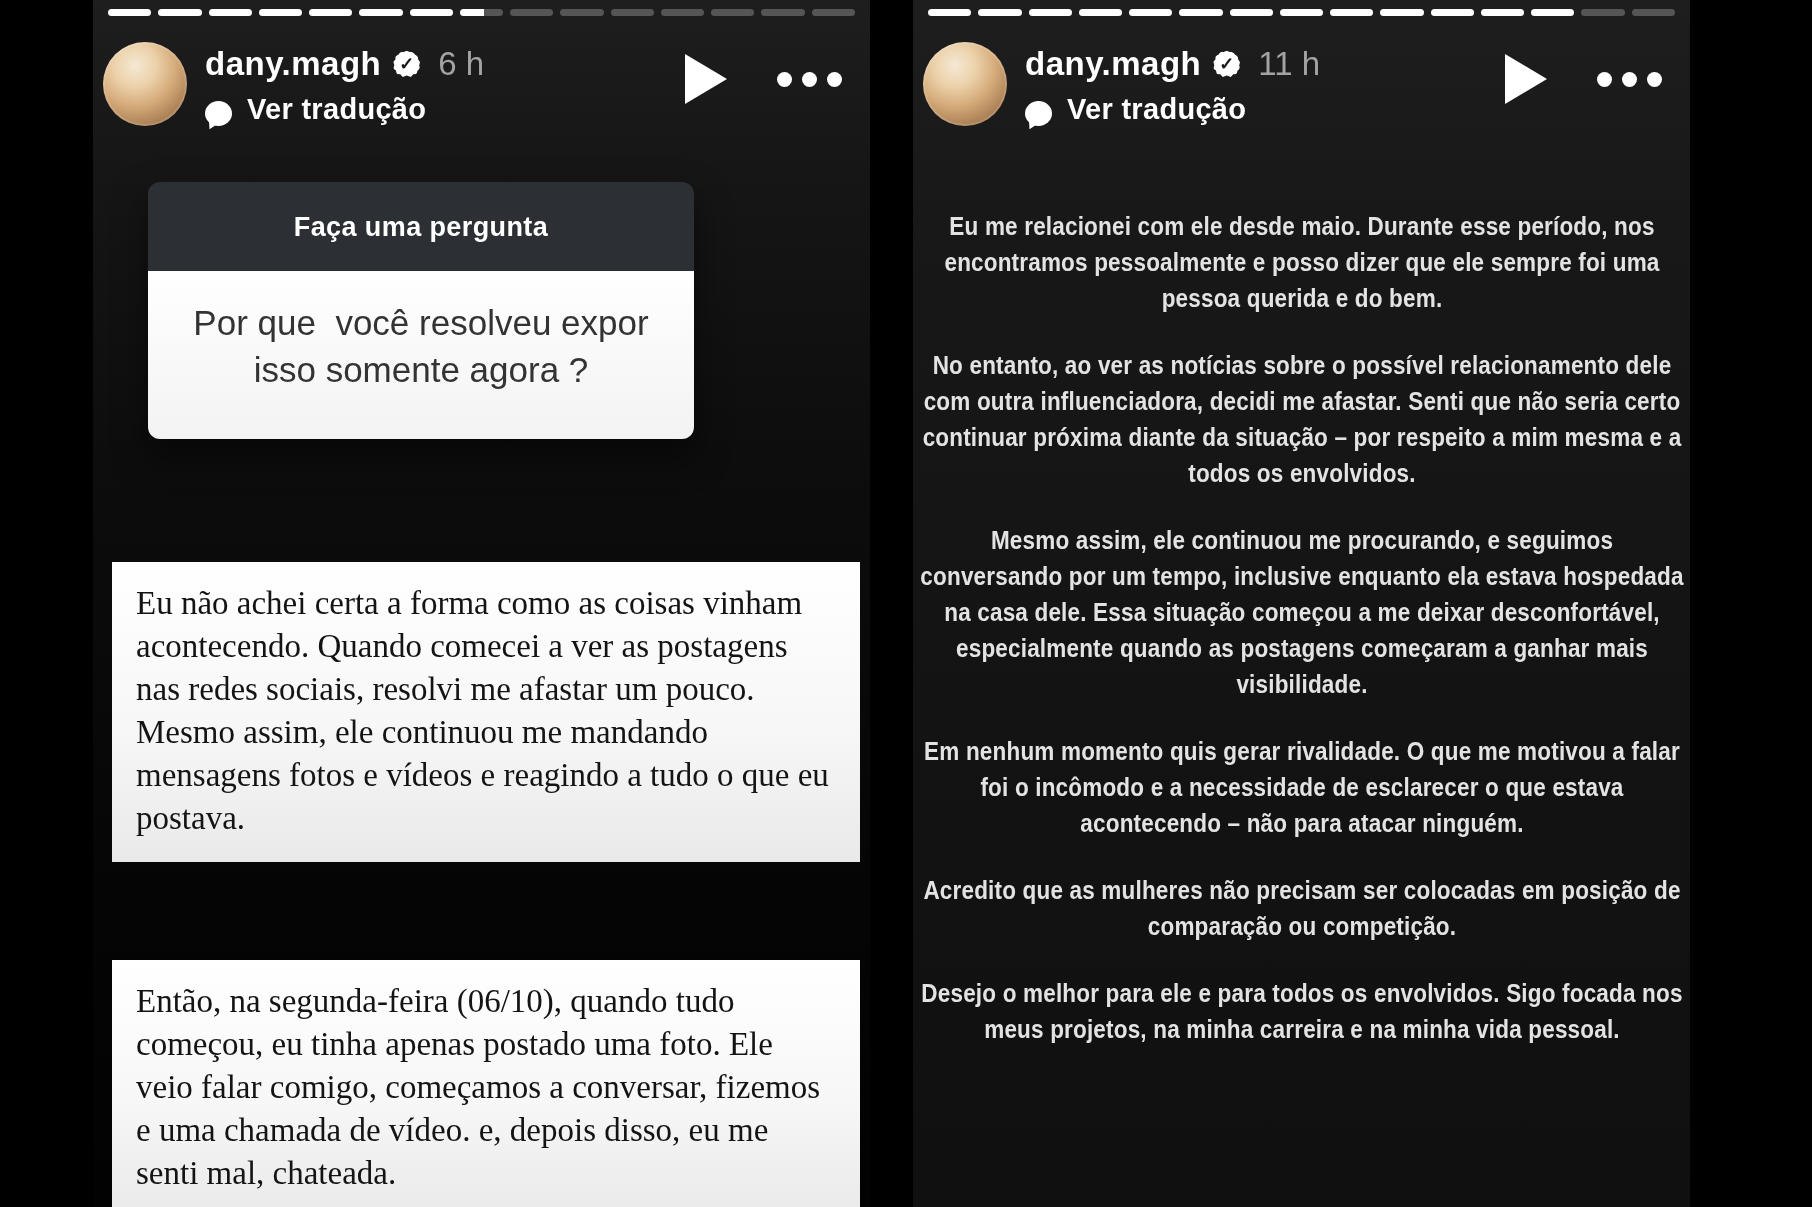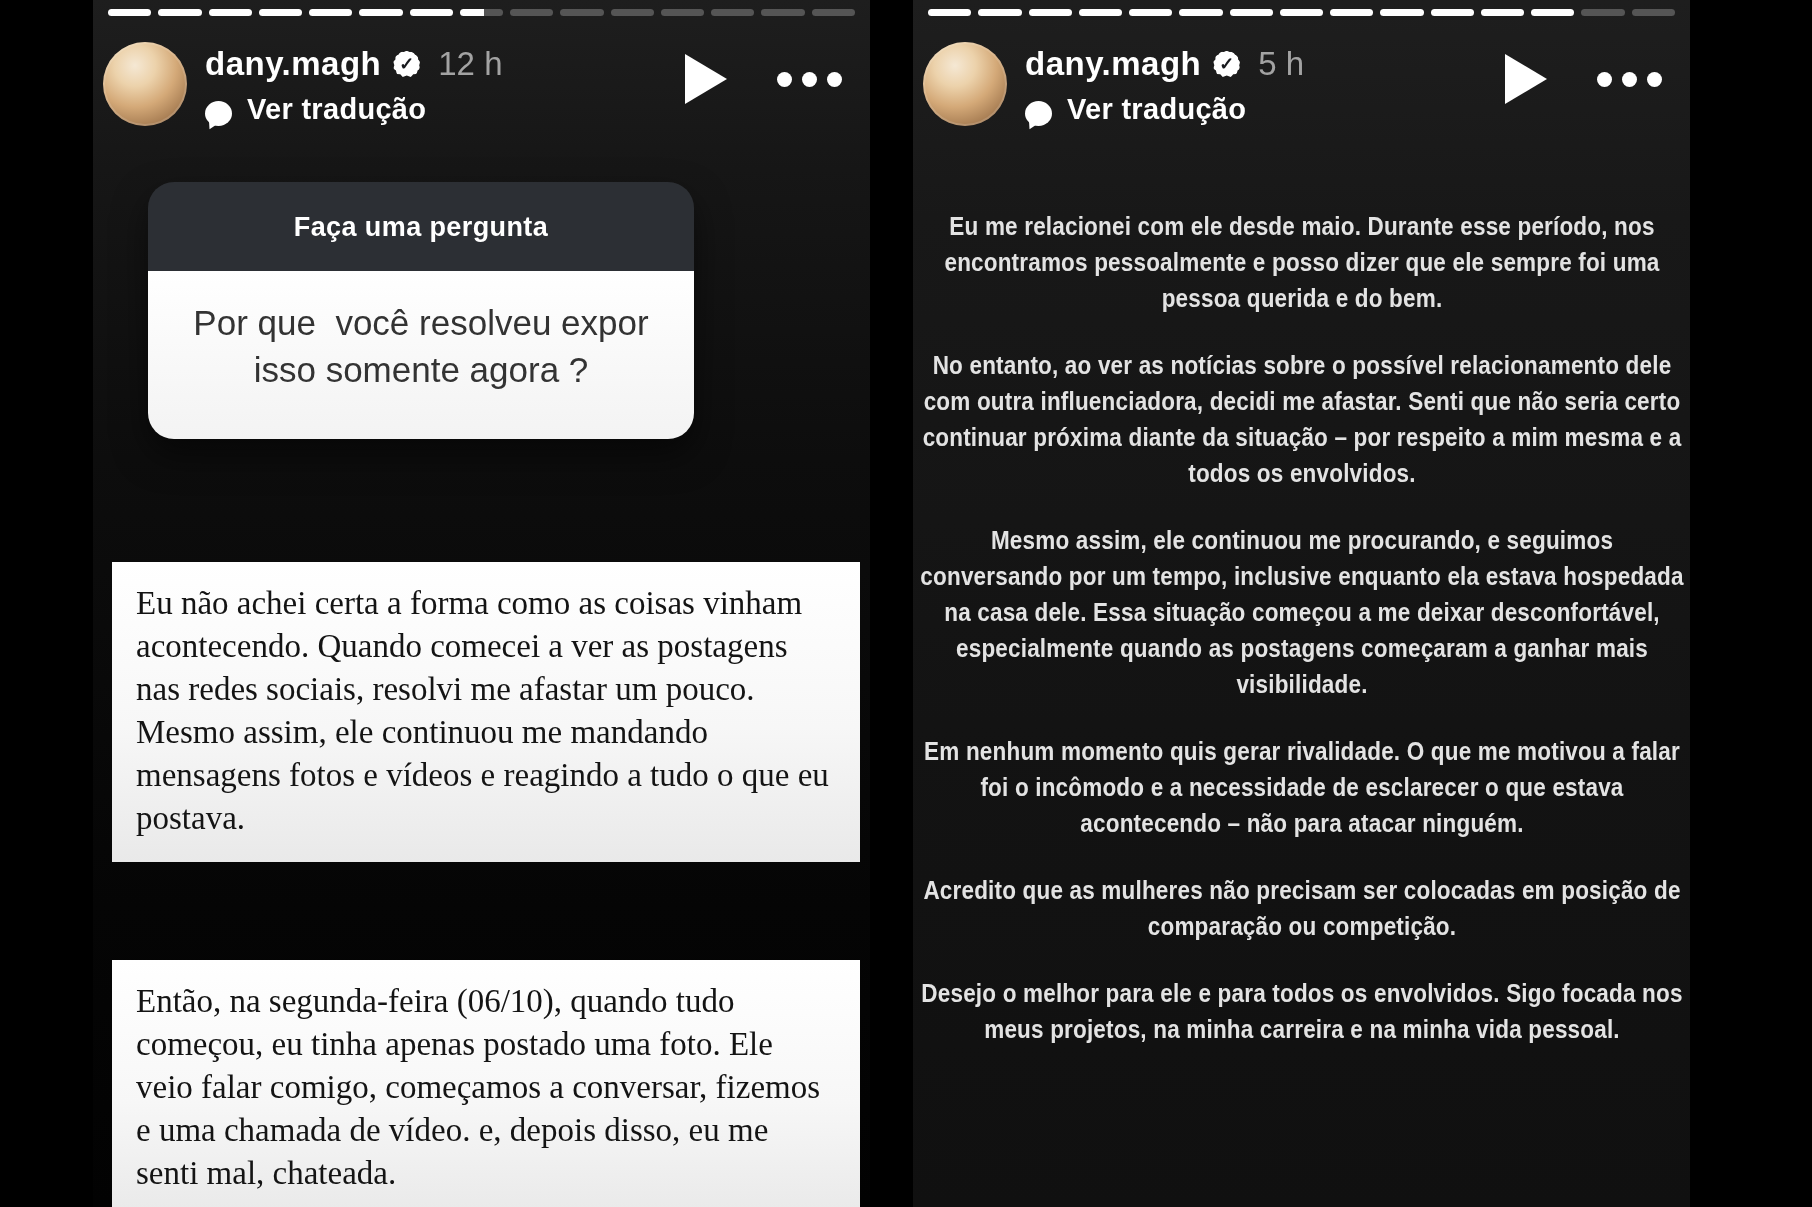--- a/index.html
+++ b/index.html
@@ -39,21 +39,21 @@
   .bubble{position:relative;width:27px;height:25px;background:#fff;border-radius:50% 50% 50% 50%;display:inline-block;}
   .bubble::after{content:"";position:absolute;left:2px;bottom:-4px;width:0;height:0;
     border-left:4px solid transparent;border-right:8px solid transparent;border-top:10px solid #fff;transform:rotate(18deg);}
   .row2 .lbl{color:#fff;font-weight:bold;font-size:29px;margin-left:15px;letter-spacing:.3px;}
   .controls{margin-left:auto;display:flex;align-items:center;gap:50px;margin-top:12px;}
   .play{width:0;height:0;border-left:42px solid #fff;border-top:25px solid transparent;border-bottom:25px solid transparent;cursor:pointer;}
   .dots{display:flex;gap:10px;cursor:pointer;padding:6px 0;}
   .dots i{width:15px;height:15px;border-radius:50%;background:#fff;display:block;}
   
   .qcard{
-    position:absolute;top:182px;left:55px;width:546px;border-radius:26px;overflow:hidden;
+    position:absolute;top:182px;left:55px;width:546px;border-radius:12px;overflow:hidden;
     box-shadow:0 16px 34px rgba(0,0,0,.5);
   }
   .qhead{
     background:var(--card_header_bg);color:#fff;font-weight:bold;font-size:27px;
     text-align:center;padding:30px 20px 28px 20px;letter-spacing:.4px;
   }
   .qbody{
     background:linear-gradient(180deg,#ffffff 0%,#f3f3f3 100%);
     color:var(--question_text_color);font-size:35px;font-weight:500;text-align:center;
     padding:28px 44px 46px 44px;line-height:47px;white-space:pre-wrap;
@@ -99,21 +99,21 @@
         <div class="seg"></div>
         <div class="seg"></div>
         <div class="seg"></div>
       </div>
     <header class="hdr">
       <div class="avatar"></div>
       <div class="idcol">
         <div class="row1">
           <span class="uname">dany.magh</span>
           <span class="badge">✓</span>
-          <span class="time">12 h</span>
+          <span class="time">6 h</span>
         </div>
         <div class="row2">
           <span class="bubble"></span>
           <span class="lbl">Ver tradução</span>
         </div>
       </div>
       <div class="controls">
         <div class="play"></div>
         <div class="dots">
             <i></i>
@@ -149,21 +149,21 @@
         <div class="seg fill"></div>
         <div class="seg"></div>
         <div class="seg"></div>
       </div>
     <header class="hdr">
       <div class="avatar"></div>
       <div class="idcol">
         <div class="row1">
           <span class="uname">dany.magh</span>
           <span class="badge">✓</span>
-          <span class="time">5 h</span>
+          <span class="time">11 h</span>
         </div>
         <div class="row2">
           <span class="bubble"></span>
           <span class="lbl">Ver tradução</span>
         </div>
       </div>
       <div class="controls">
         <div class="play"></div>
         <div class="dots">
             <i></i>

